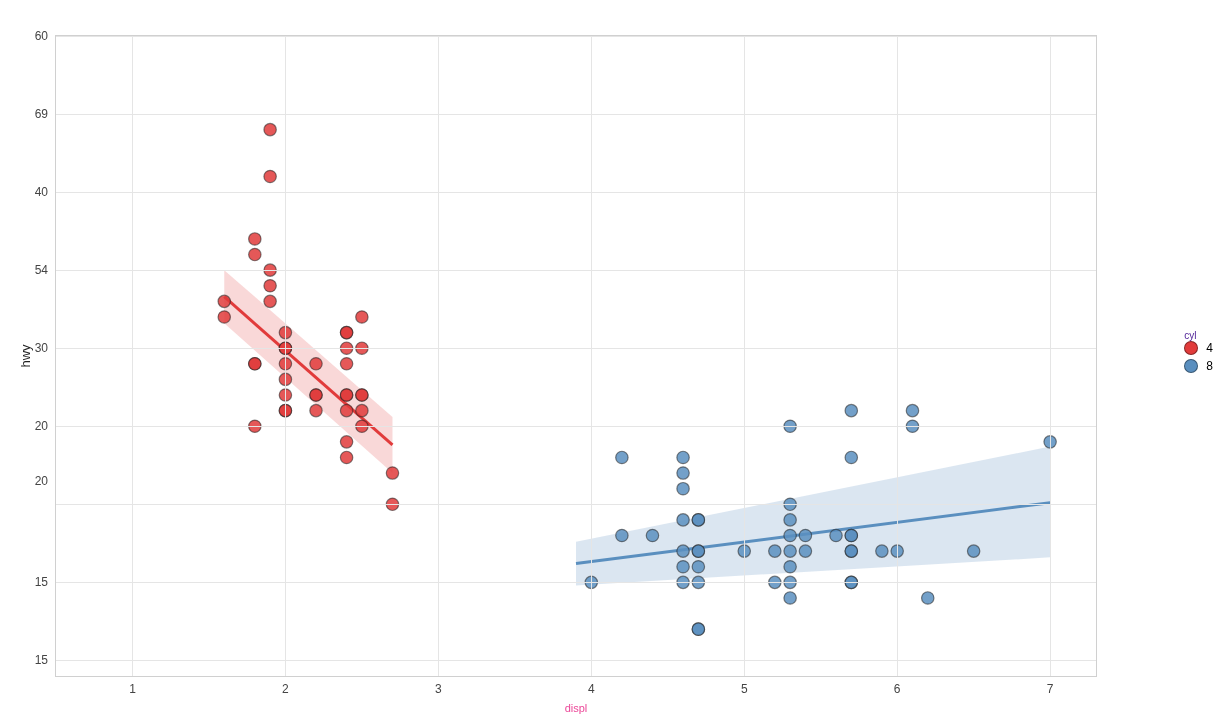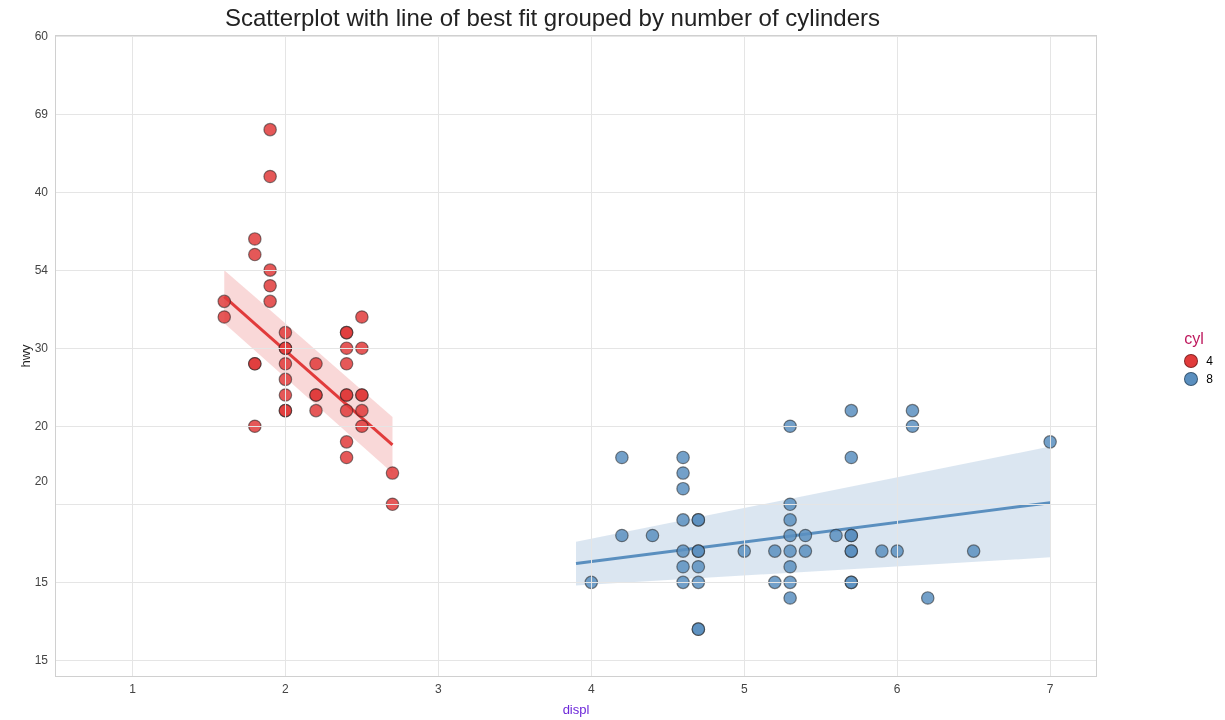--- a/index.html
+++ b/index.html
@@ -54,41 +54,40 @@
       position: absolute;
       top: 0; bottom: 0;
       border-left: 1px solid #e5e5e5;
     }
     .xlabel {
       position: absolute;
       top: 100%;
       left: 50%;
       transform: translateX(-50%);
       margin-top: 26px;
-      font-size: 13px;
-      color: #6d28d9;
+      font-size: 11px;
+      color: #ec4899;
     }
     .ylabel {
       position: absolute;
       left: -42px;
       top: 50%;
       transform: translateY(-50%) rotate(-90deg);
       font-size: 13px;
       color: #222;
     }
     .legend {
       position: absolute;
       right: 12px;
       top: 330px;
       font-size: 12px;
     }
     .legend-title {
-      font-size: 16px;
-      margin-bottom: 6px;
-      color: #be185d;
+      font-size: 10px;
+      color: #4c1d95;
     }
     .legend-item {
       display: flex;
       align-items: center;
       gap: 8px;
       margin-bottom: 4px;
     }
     .legend-swatch {
       width: 12px;
       height: 12px;
@@ -103,21 +102,20 @@
     }
     .pt {
       stroke-width: 1.2;
       fill-opacity: 0.85;
     }
   </style>
 </head>
 <body>
 
 <div class="chart-container">
-  <div class="title">Scatterplot with line of best fit grouped by number of cylinders</div>
 
   <div class="plot-area" id="plot">
     <div class="ylabel">hwy</div>
     <div class="xlabel">displ</div>
     <svg class="overlay" id="svg">
         <polygon points="168.23529411764707,234.14634146341461 336.47058823529414,380.8780487804878 336.47058823529414,437.0731707317073 168.23529411764707,287.2195121951219" fill="rgba(225,59,59,0.20)"></polygon>
         <line x1="168.23529411764707" y1="260.6829268292683" x2="336.47058823529414" y2="408.9756097560975" stroke="#e13b3b" stroke-width="3"></line>
         <circle cx="168.23529411764707" cy="265.3658536585366" r="6.2" class="pt" fill="#e13b3b" stroke="#222" stroke-opacity="0.55"></circle>
         <circle cx="168.23529411764707" cy="280.9756097560975" r="6.2" class="pt" fill="#e13b3b" stroke="#222" stroke-opacity="0.55"></circle>
         <circle cx="198.82352941176472" cy="218.53658536585363" r="6.2" class="pt" fill="#e13b3b" stroke="#222" stroke-opacity="0.55"></circle>

